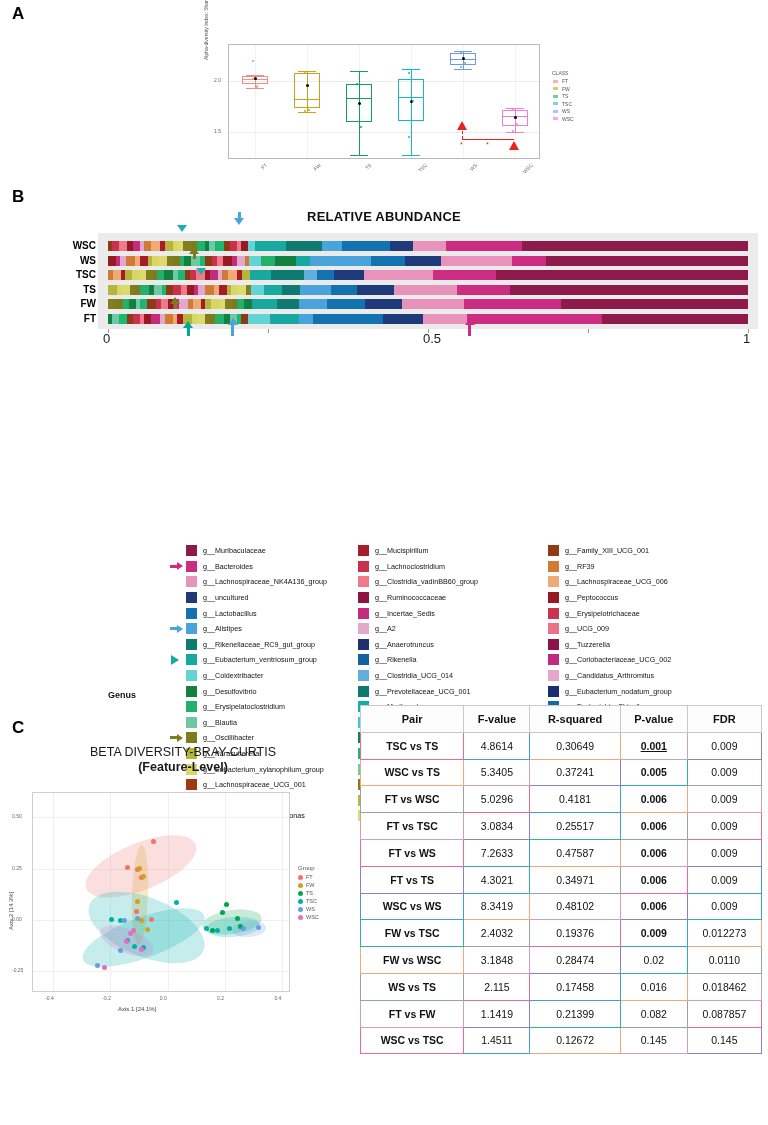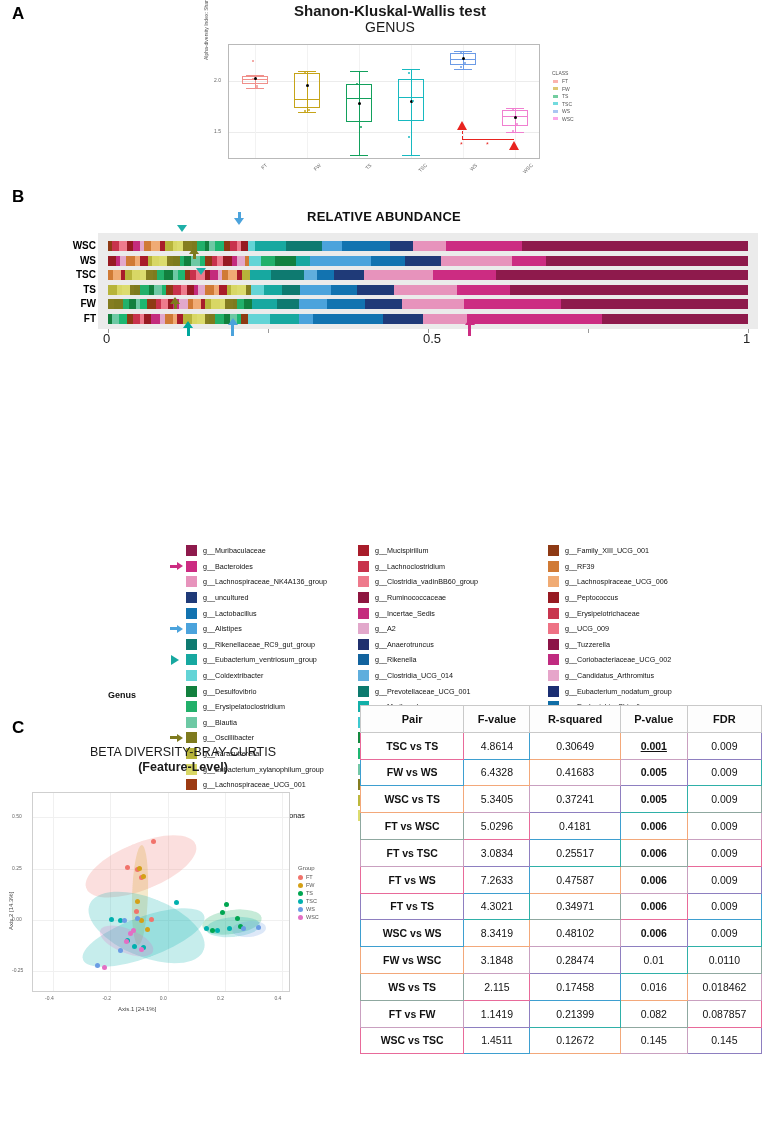--- a/index.html
+++ b/index.html
@@ -100,24 +100,20 @@
   }
   #stats-table th { font-weight:bold; font-size:11px; background:#fdfdfd; }
   #stats-table td.pair { font-weight:bold; }
   #stats-table td.pv-bold { font-weight:bold; }
 </style>
 </head>
 <body>
 
 <div id="panelA">
   <div class="panel-letter" style="left:12px;top:4px;">A</div>
-  <div class="title">
-    <span>Shanon-Kluskal-Wallis test</span>
-    <span class="sub">GENUS</span>
-  </div>
   <div class="yaxis-label">Alpha-diversity Index: Shanon</div>
   <div id="box-plot-area">
       <div class="gridh" style="top: 36.3158px;"></div>
       <div class="gridh" style="top: 86.7544px;"></div>
       <div class="gridv" style="left: 26px;"></div>
       <div class="bx" style="left: 13px; top: 0px; width: 26px; height: 115px;">
         <div class="wh" style="background: rgb(240, 143, 138); top: 30.2632px; height: 13.114px;"></div>
         <div class="cap" style="background: rgb(240, 143, 138); top: 30.2632px;"></div>
         <div class="cap" style="background: rgb(240, 143, 138); top: 43.3772px;"></div>
         <div class="boxrect" style="border-color: rgb(240, 143, 138); top: 31.2719px; height: 8.07018px;"></div>
@@ -881,27 +877,20 @@
       </thead>
     <tbody id="stats-body">
         <tr>
           <td class="pair" style="border-color: rgb(232, 106, 154); border-width: 1.6px;">TSC vs TS</td>
           <td class="" style="border-color: rgb(62, 159, 208); border-width: 1px;">4.8614</td>
           <td class="" style="border-color: rgb(243, 168, 122); border-width: 1px;">0.30649</td>
           <td class="pv-bold" style="border-color: rgb(201, 160, 192); border-width: 1.6px; text-decoration: underline;">0.001</td>
           <td class="" style="border-color: rgb(142, 127, 192); border-width: 1px;">0.009</td>
         </tr>
         <tr>
-          <td class="pair" style="border-color: rgb(62, 159, 208); border-width: 1px;">FW vs WS</td>
-          <td class="" style="border-color: rgb(243, 168, 122); border-width: 1.6px;">6.4328</td>
-          <td class="" style="border-color: rgb(201, 160, 192); border-width: 1px;">0.41683</td>
-          <td class="pv-bold" style="border-color: rgb(142, 127, 192); border-width: 1px;">0.005</td>
-          <td class="" style="border-color: rgb(47, 176, 168); border-width: 1.6px;">0.009</td>
-        </tr>
-        <tr>
           <td class="pair" style="border-color: rgb(243, 168, 122); border-width: 1px;">WSC vs TS</td>
           <td class="" style="border-color: rgb(201, 160, 192); border-width: 1px;">5.3405</td>
           <td class="" style="border-color: rgb(142, 127, 192); border-width: 1.6px;">0.37241</td>
           <td class="pv-bold" style="border-color: rgb(47, 176, 168); border-width: 1px;">0.005</td>
           <td class="" style="border-color: rgb(143, 168, 160); border-width: 1px;">0.009</td>
         </tr>
         <tr>
           <td class="pair" style="border-color: rgb(143, 168, 160); border-width: 1px;">FT vs WSC</td>
           <td class="" style="border-color: rgb(232, 106, 154); border-width: 1.6px;">5.0296</td>
           <td class="" style="border-color: rgb(62, 159, 208); border-width: 1px;">0.4181</td>
@@ -930,24 +919,31 @@
           <td class="" style="border-color: rgb(62, 159, 208); border-width: 1.6px;">0.009</td>
         </tr>
         <tr>
           <td class="pair" style="border-color: rgb(62, 159, 208); border-width: 1.6px;">WSC vs WS</td>
           <td class="" style="border-color: rgb(243, 168, 122); border-width: 1px;">8.3419</td>
           <td class="" style="border-color: rgb(201, 160, 192); border-width: 1px;">0.48102</td>
           <td class="pv-bold" style="border-color: rgb(142, 127, 192); border-width: 1.6px;">0.006</td>
           <td class="" style="border-color: rgb(47, 176, 168); border-width: 1px;">0.009</td>
         </tr>
         <tr>
+          <td class="pair" style="border-color: rgb(47, 176, 168); border-width: 1px;">FW vs TSC</td>
+          <td class="" style="border-color: rgb(143, 168, 160); border-width: 1px;">2.4032</td>
+          <td class="" style="border-color: rgb(232, 106, 154); border-width: 1.6px;">0.19376</td>
+          <td class="pv-bold" style="border-color: rgb(62, 159, 208); border-width: 1px;">0.009</td>
+          <td class="" style="border-color: rgb(243, 168, 122); border-width: 1px;">0.012273</td>
+        </tr>
+        <tr>
           <td class="pair" style="border-color: rgb(243, 168, 122); border-width: 1px;">FW vs WSC</td>
           <td class="" style="border-color: rgb(201, 160, 192); border-width: 1.6px;">3.1848</td>
           <td class="" style="border-color: rgb(142, 127, 192); border-width: 1px;">0.28474</td>
-          <td class="" style="border-color: rgb(47, 176, 168); border-width: 1px;">0.01</td>
+          <td class="" style="border-color: rgb(47, 176, 168); border-width: 1px;">0.02</td>
           <td class="" style="border-color: rgb(143, 168, 160); border-width: 1.6px;">0.0110</td>
         </tr>
         <tr>
           <td class="pair" style="border-color: rgb(143, 168, 160); border-width: 1.6px;">WS vs TS</td>
           <td class="" style="border-color: rgb(232, 106, 154); border-width: 1px;">2.115</td>
           <td class="" style="border-color: rgb(62, 159, 208); border-width: 1px;">0.17458</td>
           <td class="" style="border-color: rgb(243, 168, 122); border-width: 1.6px;">0.016</td>
           <td class="" style="border-color: rgb(201, 160, 192); border-width: 1px;">0.018462</td>
         </tr>
         <tr>

